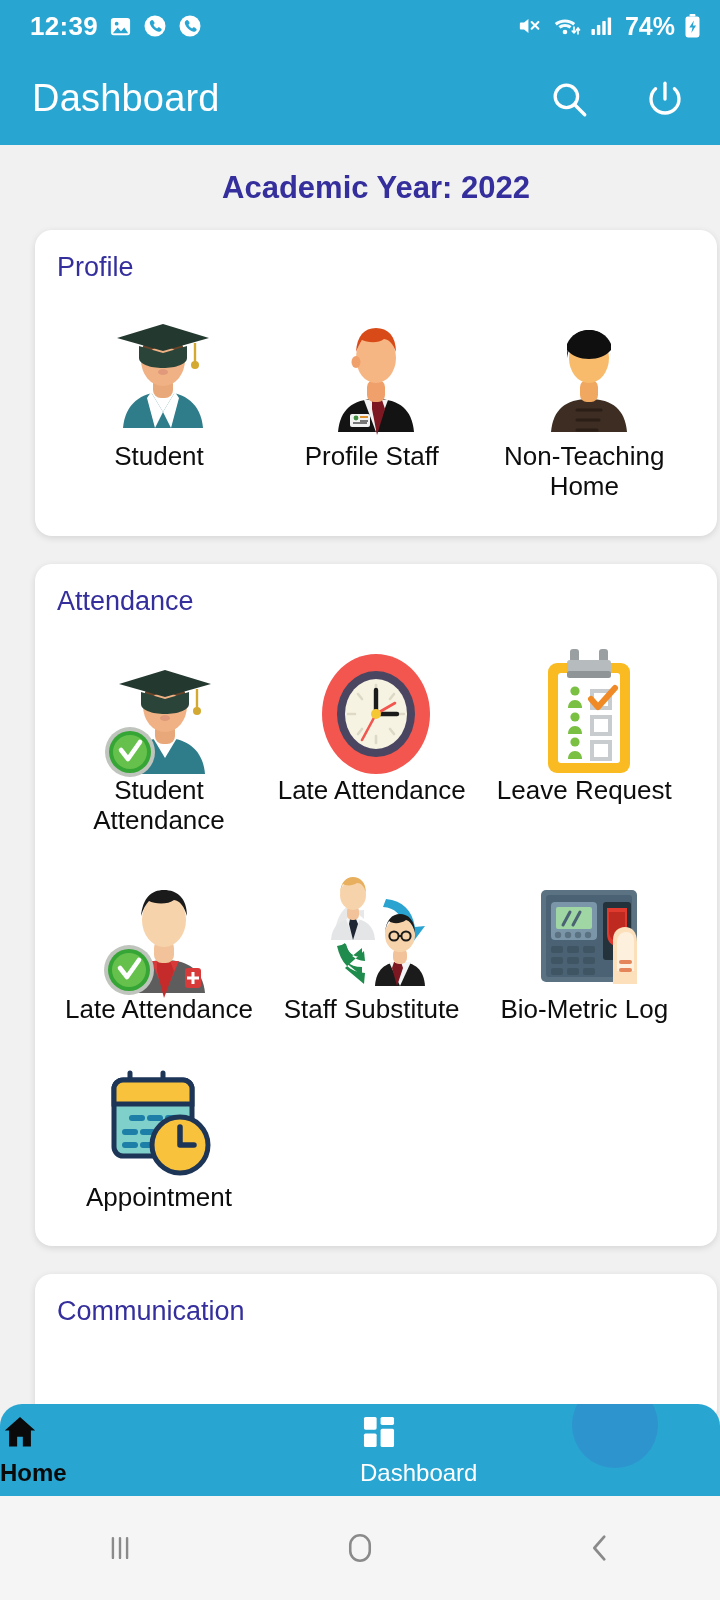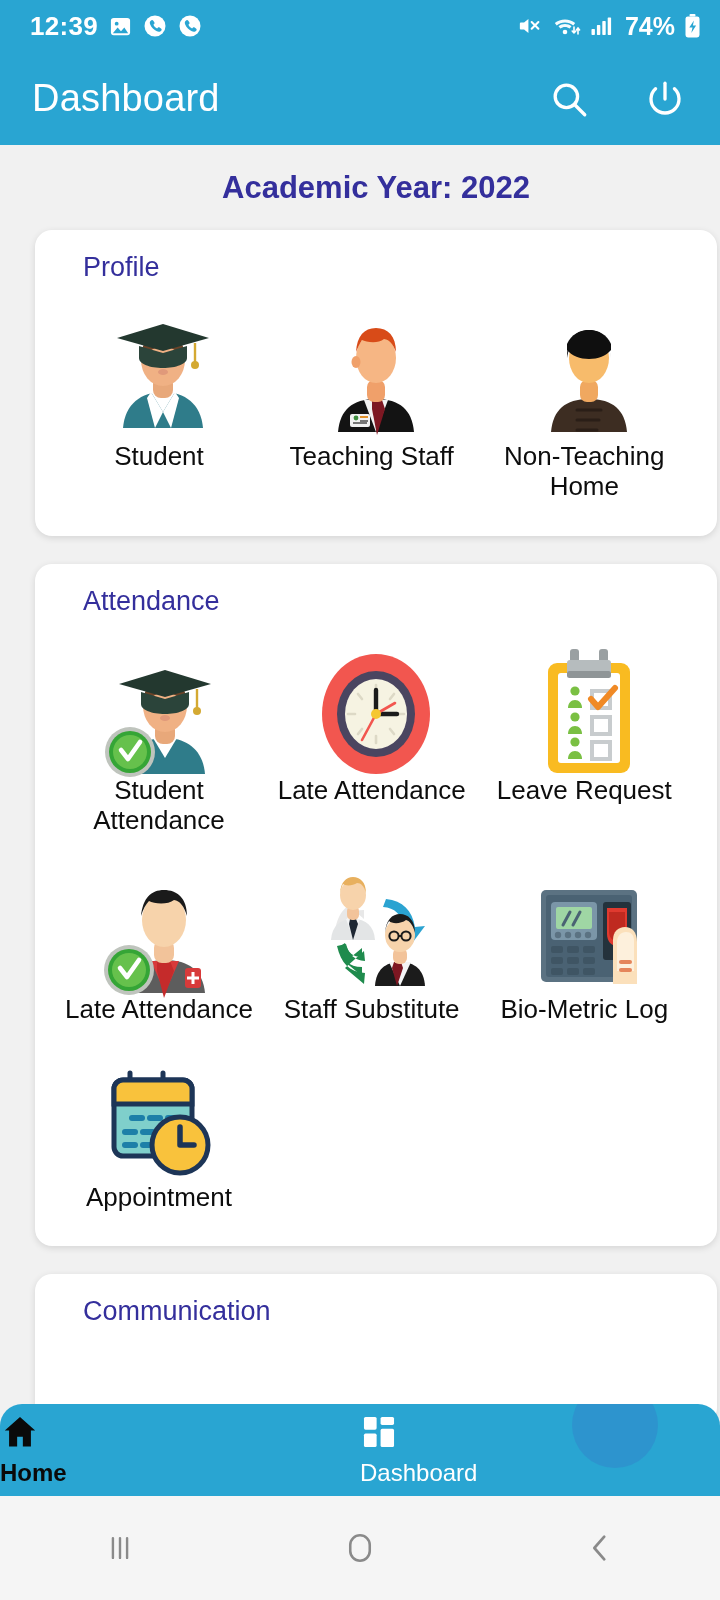--- a/index.html
+++ b/index.html
@@ -43,21 +43,21 @@
   .year {
     text-align: center; color: #342f9c; font-size: 31px; font-weight: 700;
     padding: 25px 0 24px;
   }
   .card {
     margin: 0 19px 28px; background: #ffffff; border-radius: 17px;
     box-shadow: 0 2px 7px rgba(0,0,0,.12);
     padding: 22px 22px 26px;
   }
   .card-title {
-    color: #342f9c; font-size: 27px; font-weight: 400; margin-bottom: 8px; margin-left: 26px;
+    color: #342f9c; font-size: 27px; font-weight: 400; margin-bottom: 8px;
   }
   .grid { display: flex; flex-wrap: wrap; }
   .tile {
     width: 33.333%; display: flex; flex-direction: column; 
     padding: 14px 2px 8px; cursor: pointer;
   }
   .tile-ico { height: 140px; display: flex; align-items: flex-end; justify-content: center; }
   .tile-ico svg { display: block; }
   .tile-label {
     margin-top: -4px; text-align: center; color: #0d0d0d;
@@ -209,21 +209,21 @@
               <ellipse cx="56" cy="48" rx="20" ry="25" fill="#f6b684"></ellipse>
               <path d="M36 42c1-16 8-24 20-24s20 8 20 24c-3-8-6-12-12-13-6 5-18 3-22 1-2 3-4 7-6 12z" fill="#d84b18"></path>
               <ellipse cx="36" cy="52" rx="4.5" ry="6" fill="#f0a06a"></ellipse>
               <rect x="30" y="104" width="20" height="13" rx="2" fill="#f2f2f2"></rect>
               <circle cx="36" cy="108" r="2.4" fill="#3f8e3f"></circle>
                 <rect x="40" y="106" width="8" height="2" fill="#e0902a"></rect>
                 <rect x="40" y="110" width="8" height="2" fill="#777"></rect>
                 <rect x="33" y="112" width="14" height="2" fill="#777"></rect>
             </svg>
           </div>
-          <div class="tile-label">Teaching Staff</div>
+          <div class="tile-label">Profile Staff</div>
         </div>
 
         <div class="tile">
           <div class="tile-ico">
             <svg width="112" height="135" viewBox="0 0 112 135">
               <path d="M18 122c2-22 14-33 38-33s36 11 38 33z" fill="#3d2d22"></path>
               <rect x="47" y="70" width="18" height="22" rx="7" fill="#f0a860"></rect>
               <ellipse cx="56" cy="48" rx="20" ry="25" fill="#f7bb6b"></ellipse>
               <path d="M34 48c0-19 9-28 22-28s22 9 22 28c0-9-2-14-5-17-6 4-22 5-30 1-5 3-8 8-9 16z" fill="#0f0f0f"></path>
               <path d="M34 40c5 6 13 9 22 9s17-3 22-9v-6c-4-9-12-14-22-14s-18 5-22 14z" fill="#0f0f0f"></path>

